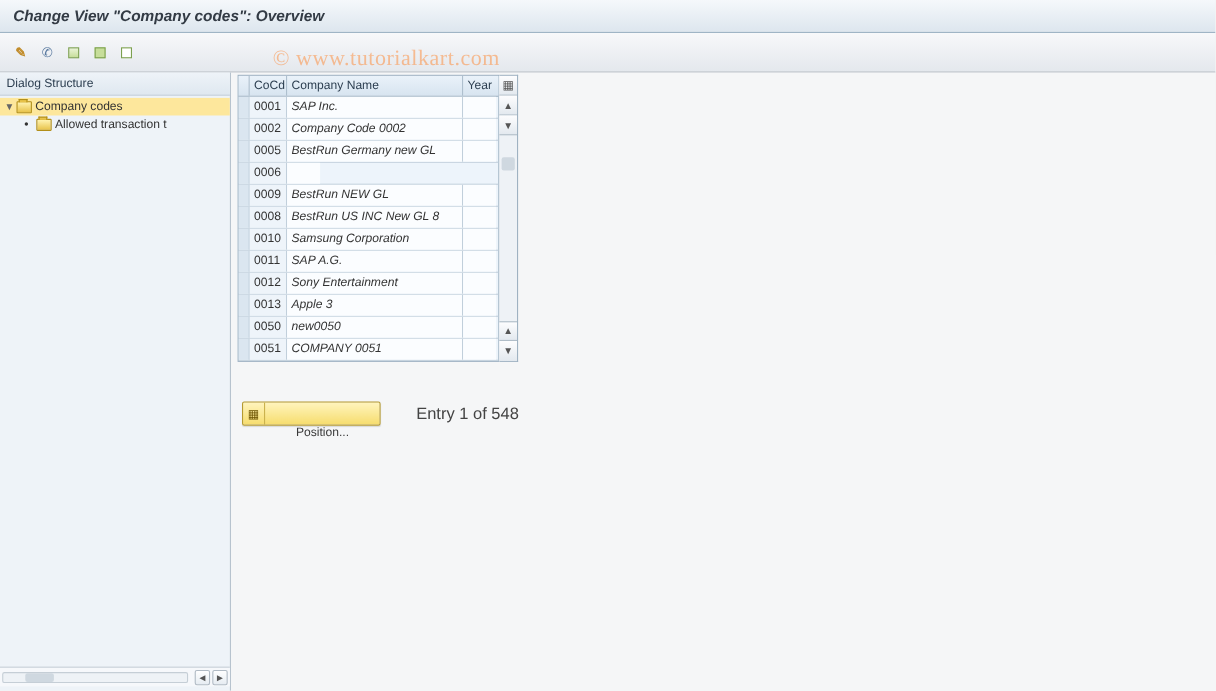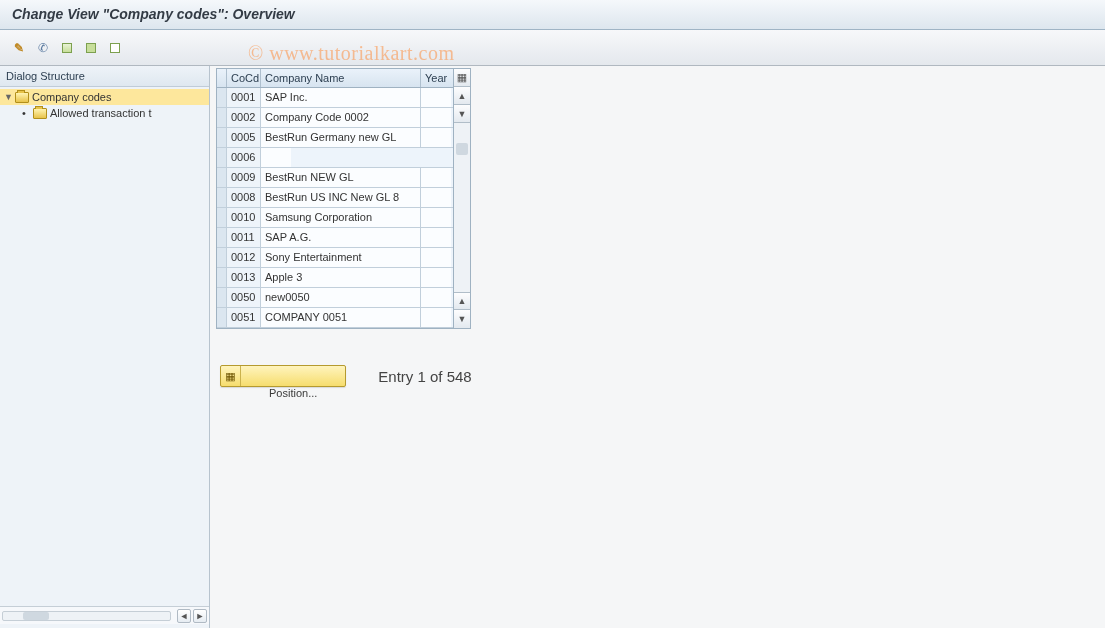--- a/index.html
+++ b/index.html
@@ -107,21 +107,21 @@
     .gh { padding:3px 4px; font-size:11px; color:#2c3e50; border-right:1px solid #aebfce; }
     .gh.sel { width:10px; border-right:1px solid #aebfce;}
     .gh.co { width:34px;}
     .gh.cn { width:160px;}
     .gh.yr { width:30px; border-right:none;}
 
     .grid-body .row { display:flex; border-bottom:1px solid #c1cfdb; height:20px; }
     .cell { padding:3px 4px; font-size:11px; color:#333; border-right:1px solid #c1cfdb; overflow:hidden; white-space:nowrap; }
     .cell.sel { width:10px; background:#dbe6f0; cursor:pointer;}
     .cell.co  { width:34px; background:#eef4fa;}
-    .cell.cn  { width:160px; background:#fbfdff;}
+    .cell.cn  { width:160px; background:#fbfdff;font-style:italic;}
     .cell.yr  { width:30px; background:#fbfdff; border-right:none;}
 
     .vscroll {
       width:17px; border:1px solid #9fb2c2; border-left:none;
       background:#eef2f6; display:flex; flex-direction:column;
     }
     .vbtn { height:18px; border-bottom:1px solid #b0bdc8; background:linear-gradient(#fdfdfe,#e3e9ef);
       display:flex; align-items:center; justify-content:center; font-size:9px; color:#555; cursor:pointer; }
     .vbtn.cfg { font-size:11px; }
     .vtrack { flex:1; position:relative; }

